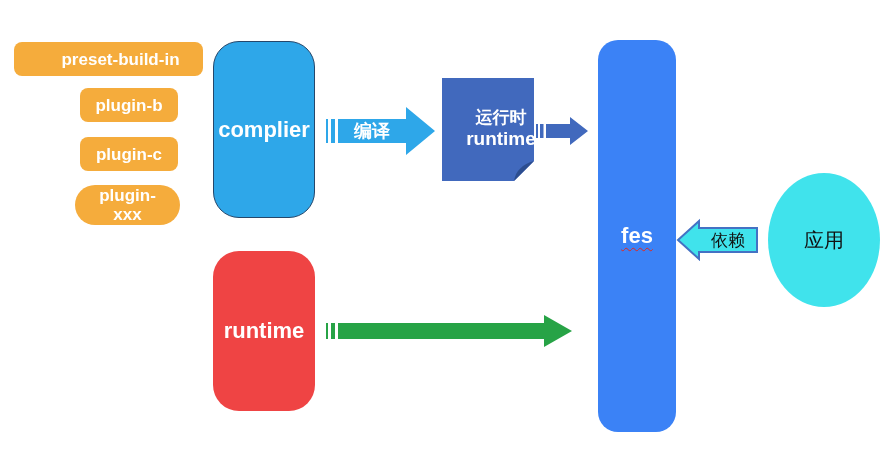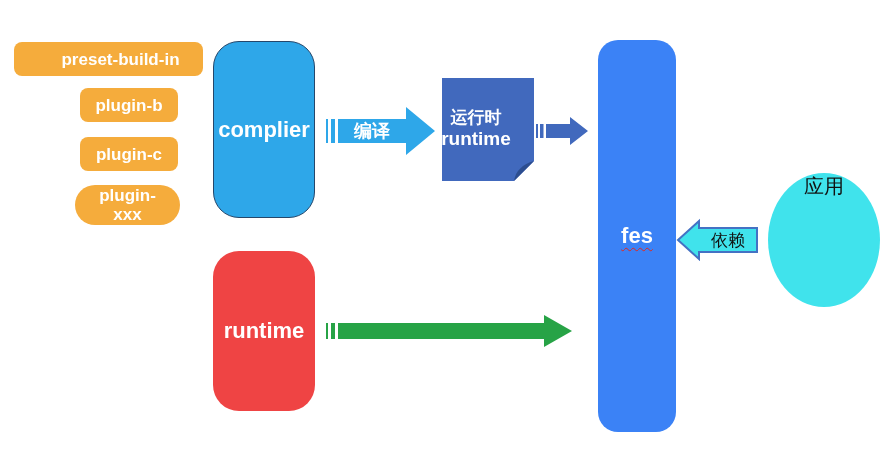--- a/index.html
+++ b/index.html
@@ -28,31 +28,31 @@
     background:#3b82f6; border-radius:20px; }
   .fes-label {
     text-decoration-line:underline; text-decoration-style:wavy;
     text-decoration-color:#e0281e; text-decoration-thickness:1px; text-underline-offset:4px;
   }
   
   .note-wrap { left:442px; top:78px; width:92px; height:103px; }
   .note-text {
     position:absolute; left:0; top:0; width:68px; height:100px;
     display:flex; flex-direction:column; align-items:center; justify-content:center;
-    color:#ffffff; font-weight:600; text-align:center;
+    color:#ffffff; font-weight:600; text-align:center;padding-left:25px;
   }
   .note-line1 { font-size:17px; line-height:20px; }
   .note-line2 { font-size:19px; line-height:21px; }
   
   text.arrow-label-white { fill:#ffffff; font-size:18px; font-weight:600; font-family:"Liberation Sans",sans-serif; }
   text.arrow-label-black { fill:#111111; font-size:17px; font-weight:400; font-family:"Liberation Sans",sans-serif; }
   
   .app-ellipse {
     left:768px; top:173px; width:112px; height:134px; background:#40E3EC;
-    border-radius:50%; display:flex; align-items:flex-start; justify-content:center;
+    border-radius:50%; display:flex; align-items:center; justify-content:center;
     color:#111111; font-size:20px;
   }
 </style>
 </head>
 <body>
 
 <div class="canvas">
 
   <div class="pill" style="left:14px; top:42px; width:165px; height:34px;padding-left:24px;">preset-build-in</div>
 

